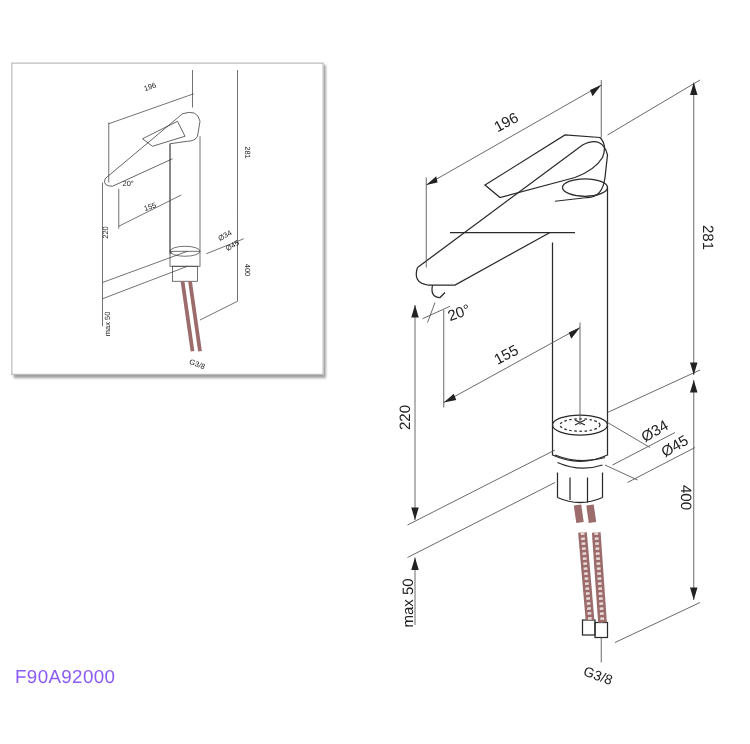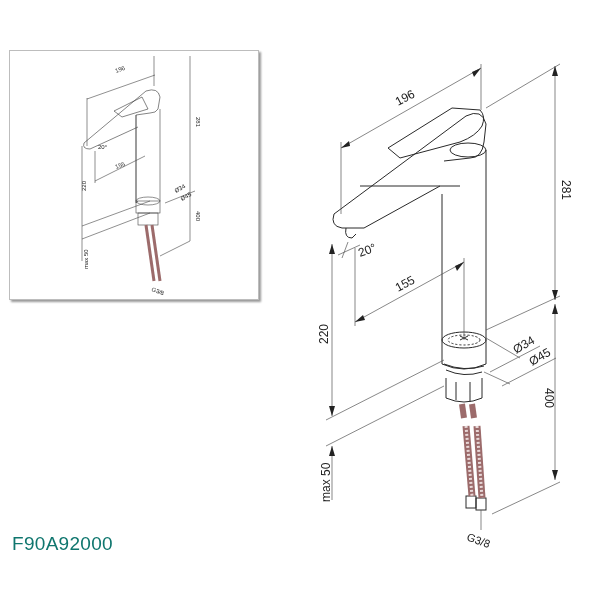--- a/index.html
+++ b/index.html
@@ -5,21 +5,21 @@
   html, body { margin:0; padding:0; background:#ffffff; }
   body { width:600px; height:595px; position:relative; overflow:hidden; font-family:"Liberation Sans", sans-serif; }
   .thumb {
     position:absolute; left:9px; top:50px; width:248px; height:248px;
     border:1px solid #bdbdbd; background:#fff;
     box-shadow: 2px 2px 2px #9a9a9a;
   }
   .thumb svg, .main svg { position:absolute; left:0; top:0; }
   .main { position:absolute; left:0; top:0; width:600px; height:595px; }
   .model {
-    position:absolute; left:12px; top:533px; font-size:19px; color:#0f766e;
+    position:absolute; left:12px; top:533px; font-size:15px; color:#8b5cf6;
     letter-spacing:0.3px;
   }
   .dimtxt { font-family:"Liberation Sans", sans-serif; fill:#222; }
 </style>
 </head>
 <body>
 
 <div class="thumb">
   <svg width="248" height="248" viewBox="0 0 248 248">
     <g stroke="#444" stroke-width="0.6" fill="none">

